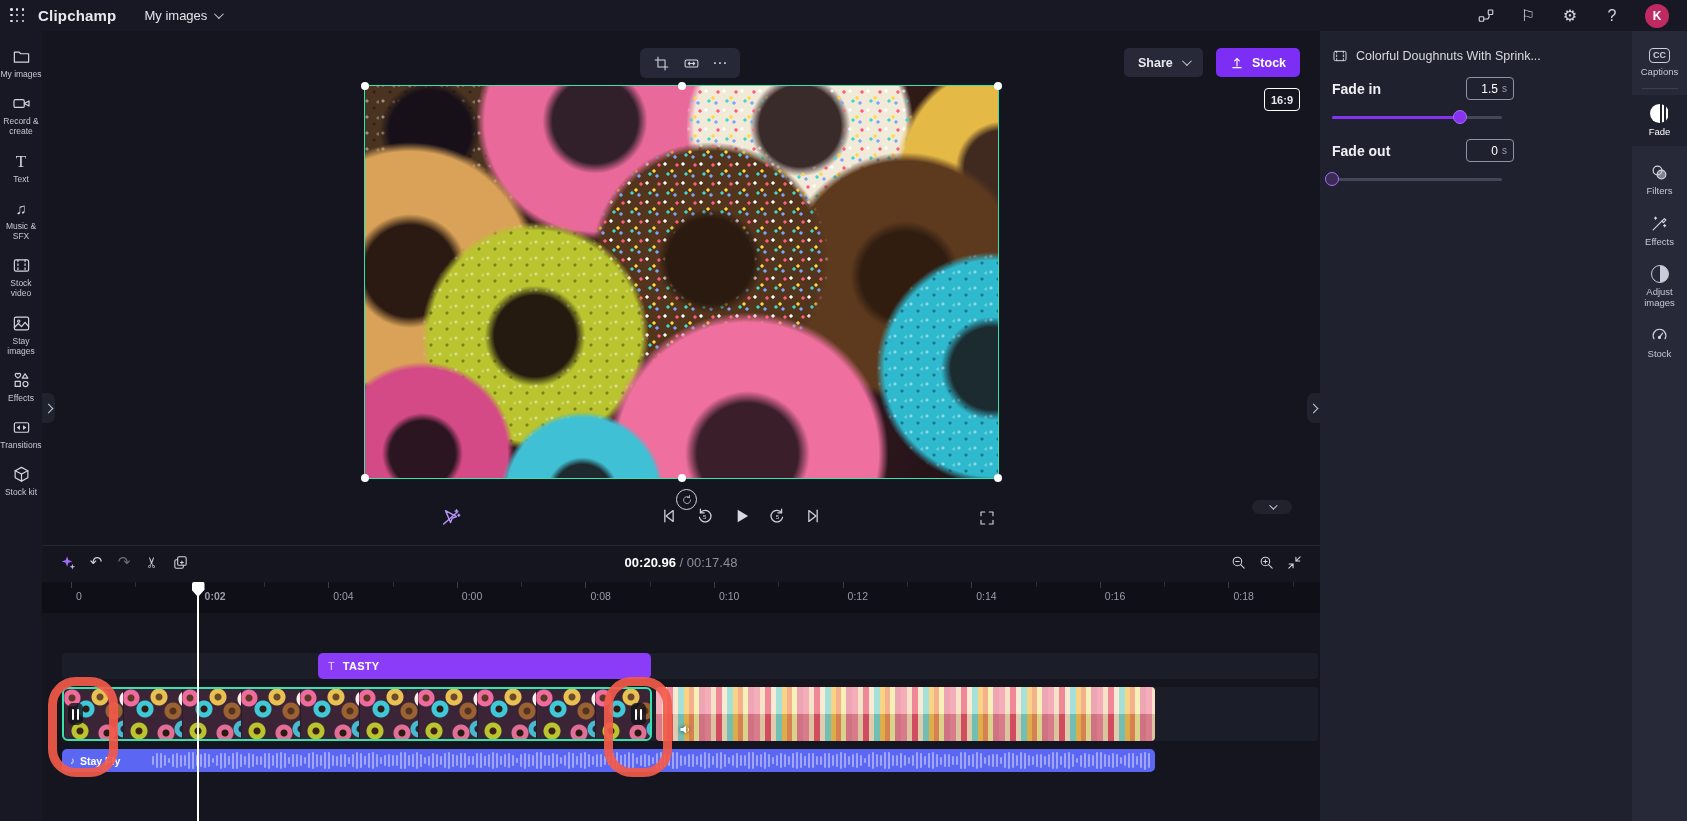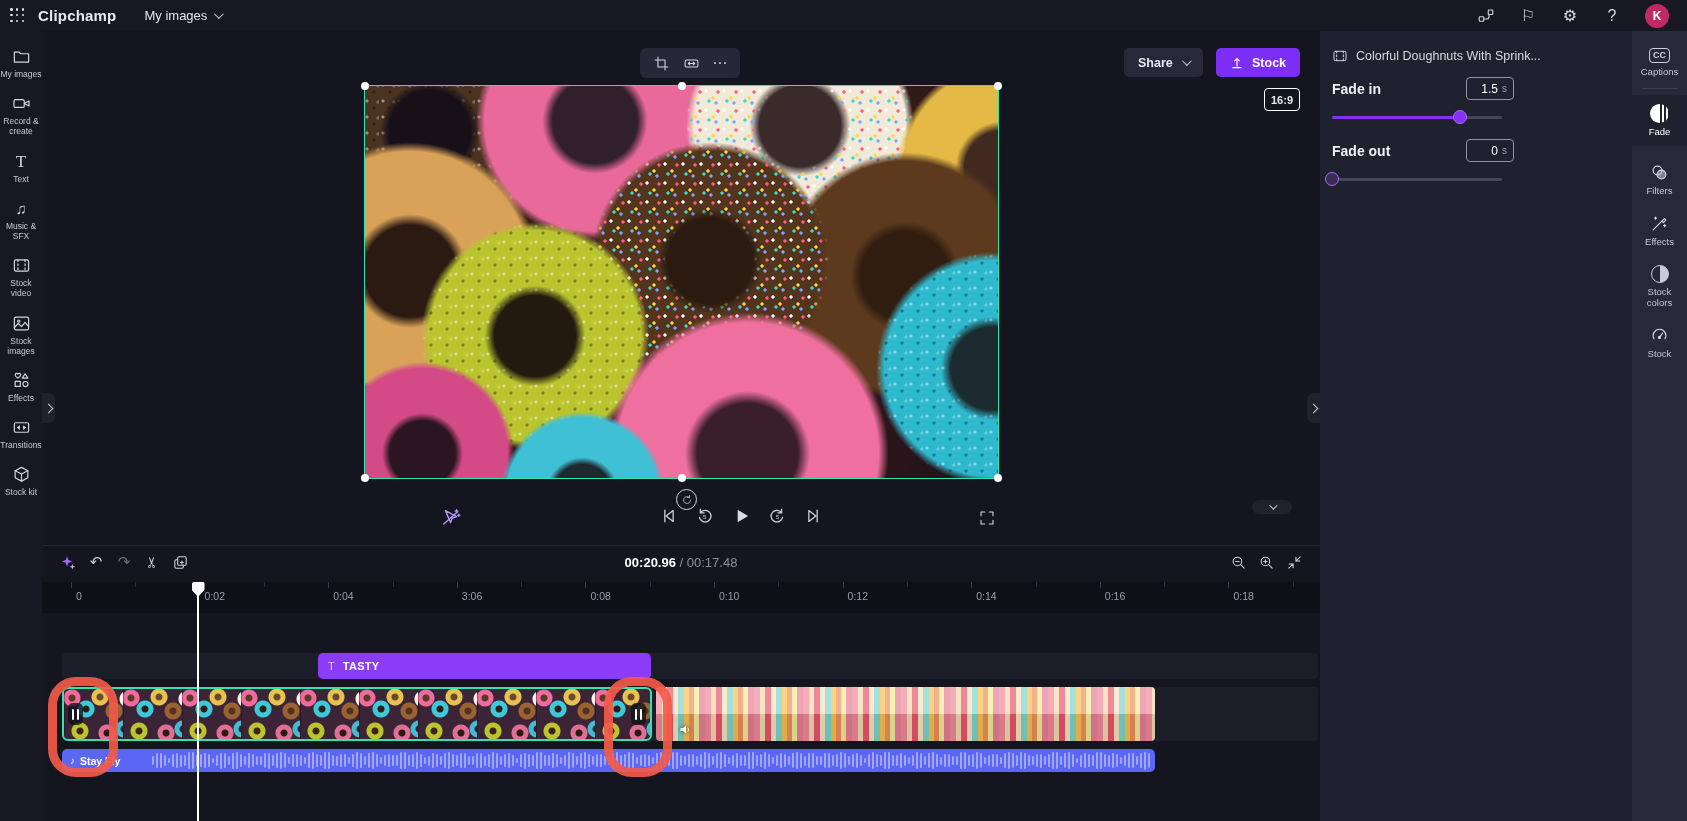--- a/index.html
+++ b/index.html
@@ -265,21 +265,21 @@
           <path d="M7.5 5v14M16.5 5v14" stroke-dasharray="2 3"></path>
         </svg>
       <span class="lbl">Stock video</span>
     </div>
     <div class="side-item">
       <svg viewBox="0 0 24 24" class="ic">
           <rect x="3" y="4" width="18" height="16" rx="2"></rect>
           <circle cx="8.5" cy="9" r="1.4"></circle>
           <path d="M3 17l5-5 4 4 4.5-5.5L21 16"></path>
         </svg>
-      <span class="lbl">Stock images</span>
+      <span class="lbl">Stay images</span>
     </div>
     <div class="side-item">
       <svg viewBox="0 0 24 24" class="ic">
           <path d="M7.5 9C5.5 7.5 4 6.3 4 4.9 4 3.8 4.9 3 6 3c.8 0 1.3.4 1.5.8C7.7 3.4 8.2 3 9 3c1.1 0 2 .8 2 1.9C11 6.3 9.5 7.5 7.5 9z"></path>
           <path d="M16.5 3.5L20 9h-7z"></path>
           <rect x="4" y="13" width="6.5" height="6.5"></rect>
           <circle cx="17" cy="16.5" r="3.2"></circle>
         </svg>
       <span class="lbl">Effects</span>
     </div>
@@ -469,27 +469,27 @@
             </svg>
         </div>
       </div>
     </div>
 
     <div class="ruler">
         <div class="tick major" style="left: 29px;"></div>
         <span class="tick-label" style="left: 34px;">0</span>
         <div class="tick minor" style="left: 93.3px;"></div>
         <div class="tick major" style="left: 157.6px;"></div>
-        <span class="tick-label" style="left: 162.6px;">0:02</span>
+        <span class="tick-label" style="left: 162.6px; font-weight: bold;">0:02</span>
         <div class="tick minor" style="left: 221.9px;"></div>
         <div class="tick major" style="left: 286.2px;"></div>
         <span class="tick-label" style="left: 291.2px;">0:04</span>
         <div class="tick minor" style="left: 350.5px;"></div>
         <div class="tick major" style="left: 414.8px;"></div>
-        <span class="tick-label" style="left: 419.8px;">3:06</span>
+        <span class="tick-label" style="left: 419.8px;">0:00</span>
         <div class="tick minor" style="left: 479.1px;"></div>
         <div class="tick major" style="left: 543.4px;"></div>
         <span class="tick-label" style="left: 548.4px;">0:08</span>
         <div class="tick minor" style="left: 607.7px;"></div>
         <div class="tick major" style="left: 672px;"></div>
         <span class="tick-label" style="left: 677px;">0:10</span>
         <div class="tick minor" style="left: 736.3px;"></div>
         <div class="tick major" style="left: 800.6px;"></div>
         <span class="tick-label" style="left: 805.6px;">0:12</span>
         <div class="tick minor" style="left: 864.9px;"></div>
@@ -852,21 +852,21 @@
     <div class="rail-item">
       <svg viewBox="0 0 24 24" class="ic" style="width:19px;height:19px;">
           <path d="M4 20L15 9"></path>
           <path d="M15 9l1.8 1.8L20 7.6 18.2 5.8z"></path>
           <path d="M18.5 13.5v2.5M17.2 14.8h2.6M7 4v2.5M5.7 5.2h2.6"></path>
         </svg>
       <span class="rlbl">Effects</span>
     </div>
     <div class="rail-item">
       <span class="half-circle"></span>
-      <span class="rlbl">Stock colors</span>
+      <span class="rlbl">Adjust images</span>
     </div>
     <div class="rail-item">
       <svg viewBox="0 0 24 24" class="ic" style="width:19px;height:19px;">
           <path d="M5 16a8 8 0 1 1 14 0"></path>
           <path d="M12 14l4-5"></path>
           <circle cx="12" cy="14.5" r="1.3" fill="#c9ccd6"></circle>
         </svg>
       <span class="rlbl">Stock</span>
     </div>
   </div>

